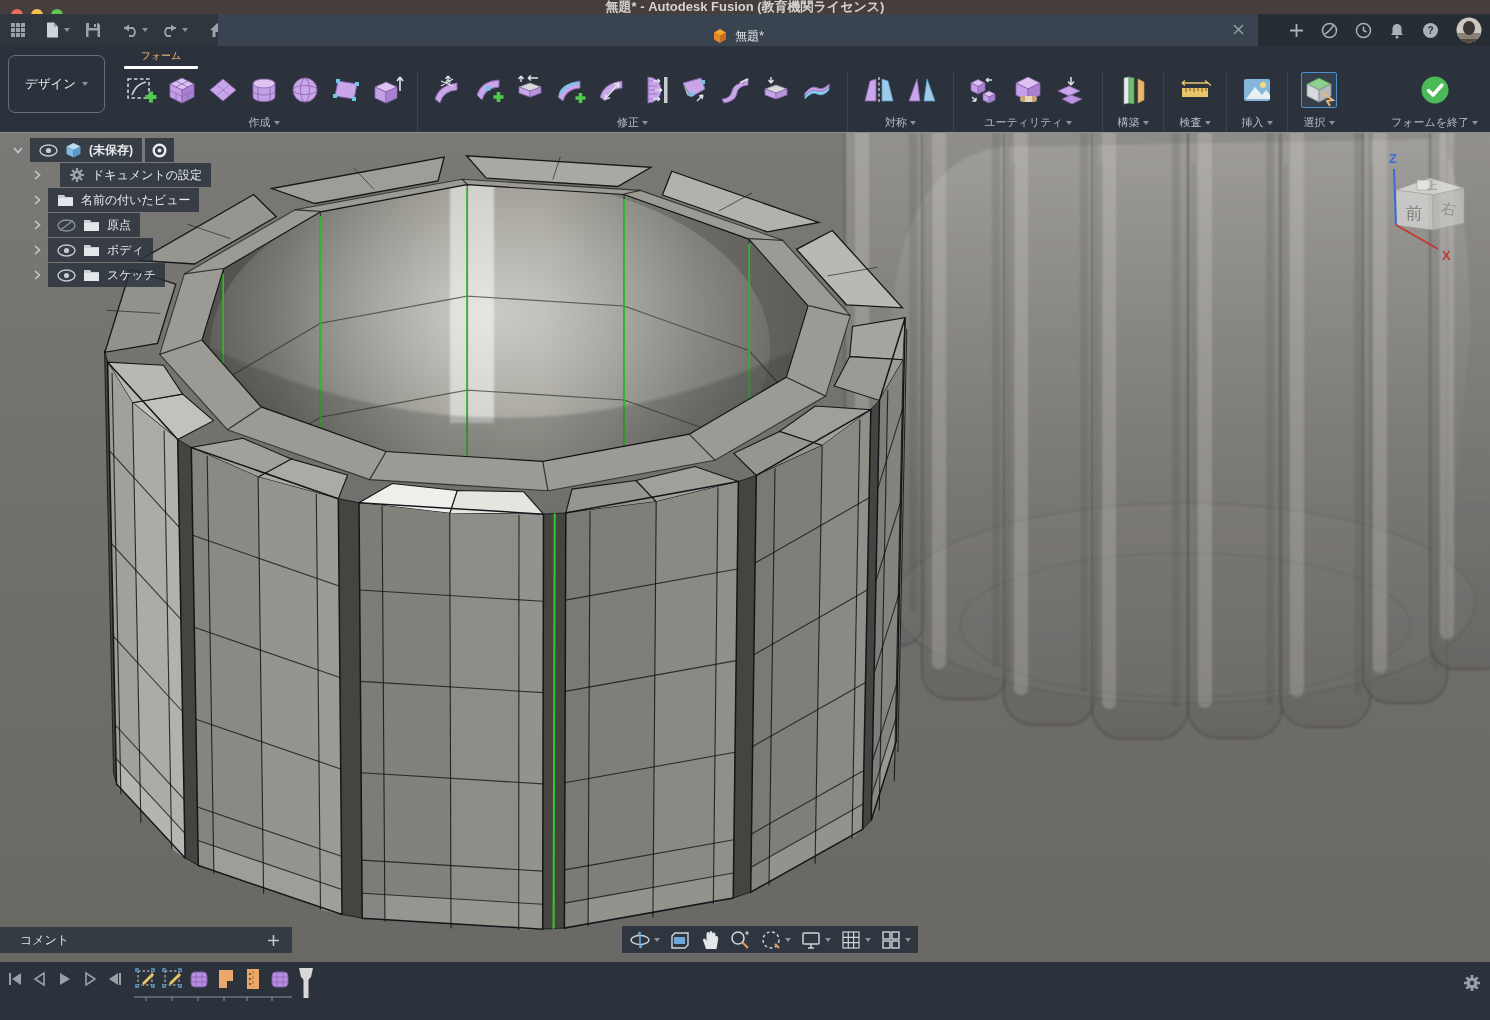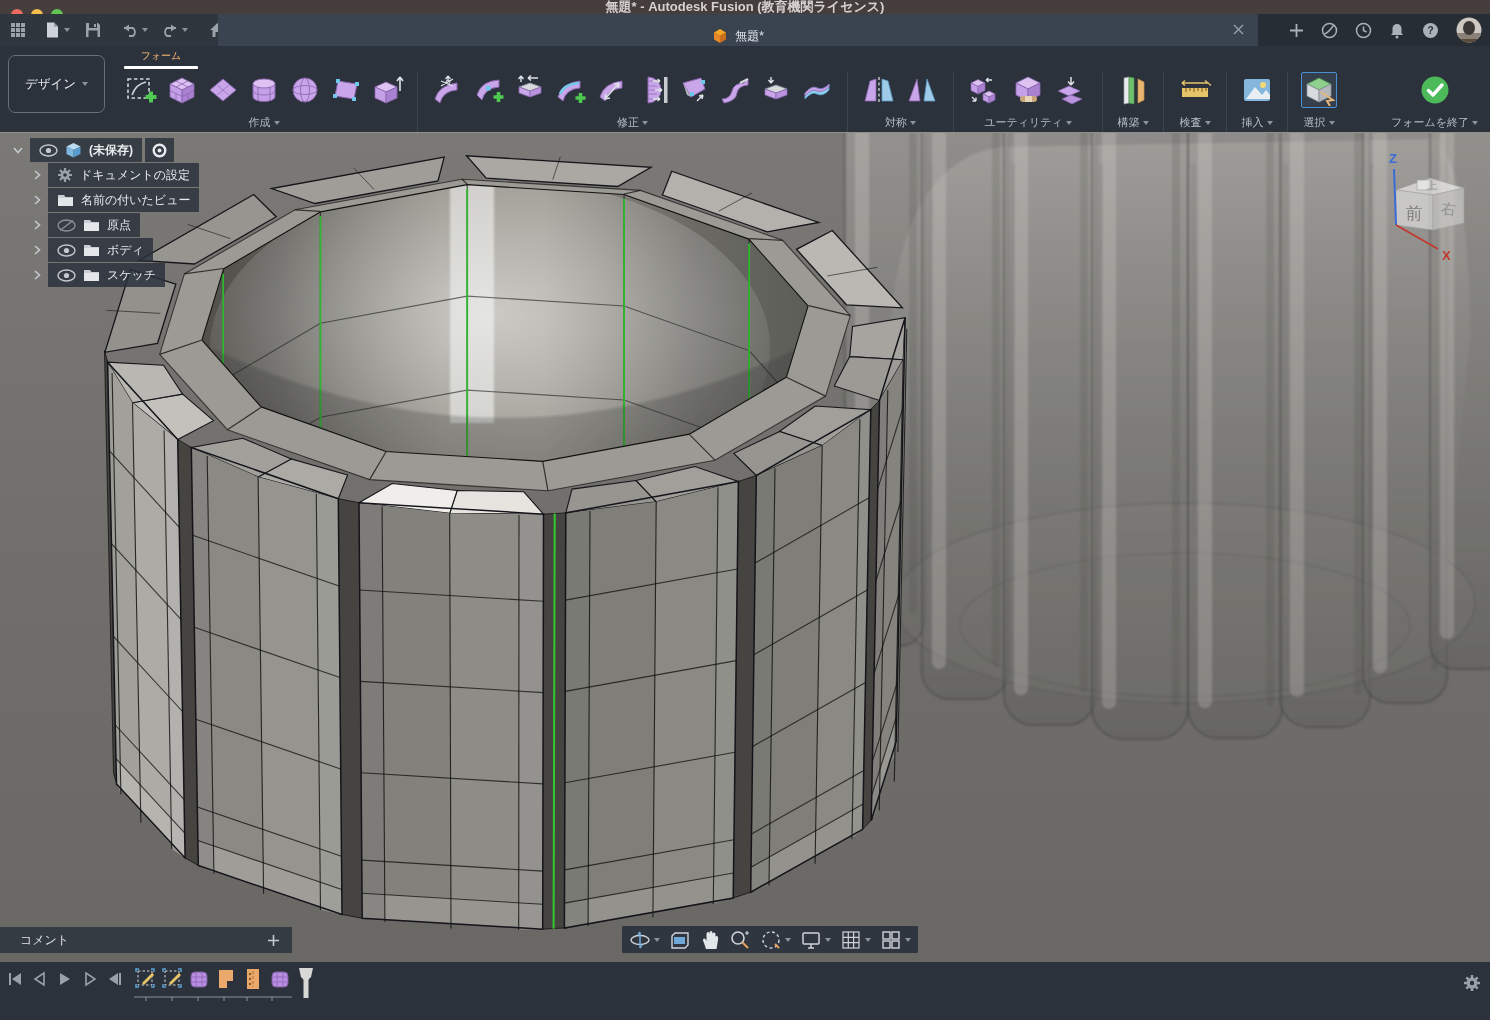--- a/index.html
+++ b/index.html
@@ -639,21 +639,21 @@
         <svg class="ic" width="15" height="15" viewBox="0 0 15 15">
             <circle cx="7.5" cy="7.5" r="5.8" fill="none" stroke="#e9ecef" stroke-width="2.4"></circle>
             <circle cx="7.5" cy="7.5" r="2" fill="#e9ecef"></circle>
           </svg>
       </div>
     </div>
     <div class="brow">
       <svg class="ic" style="margin-left:32px" width="10" height="12" viewBox="0 0 10 12">
           <path d="M3,2 L7.5,6 L3,10" stroke="#c3c9cf" stroke-width="1.6" fill="none"></path>
         </svg>
-      <div class="chip" style="margin-left:6px">
+      <div class="chip" style="margin-left:18px">
         <svg class="ic" width="16" height="16" viewBox="0 0 16 16">
             <circle cx="8" cy="8" r="4.5" fill="#9aa2aa"></circle>
             <circle cx="8" cy="8" r="1.8" fill="#2b333d"></circle>
             <g stroke="#9aa2aa" stroke-width="2.2">
               <path d="M8,1 V4 M8,12 V15 M1,8 H4 M12,8 H15 M3,3 L5.2,5.2 M10.8,10.8 L13,13 M13,3 L10.8,5.2 M5.2,10.8 L3,13"></path>
             </g>
           </svg>
         <span>ドキュメントの設定</span>
       </div>
     </div>

